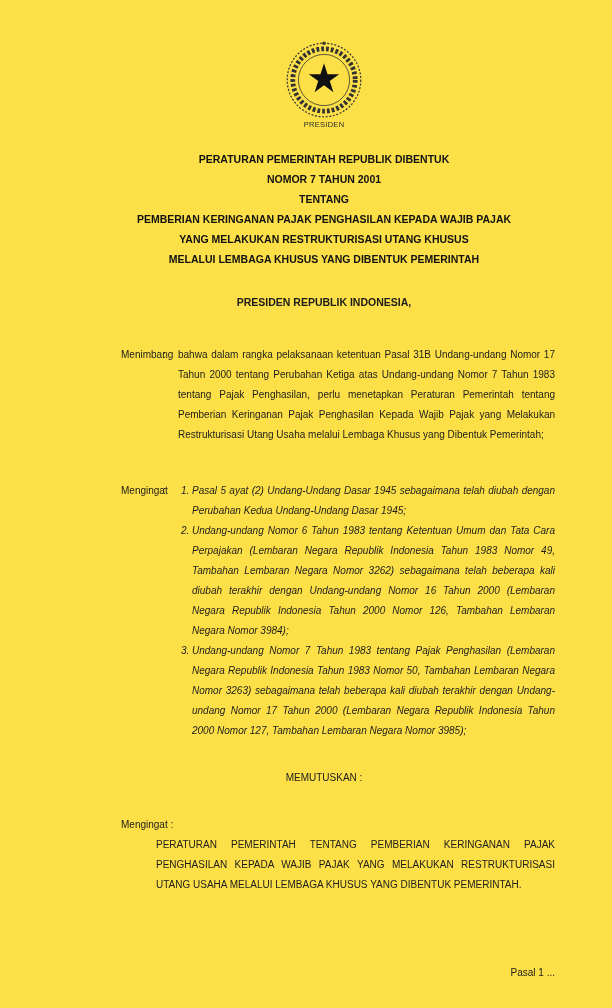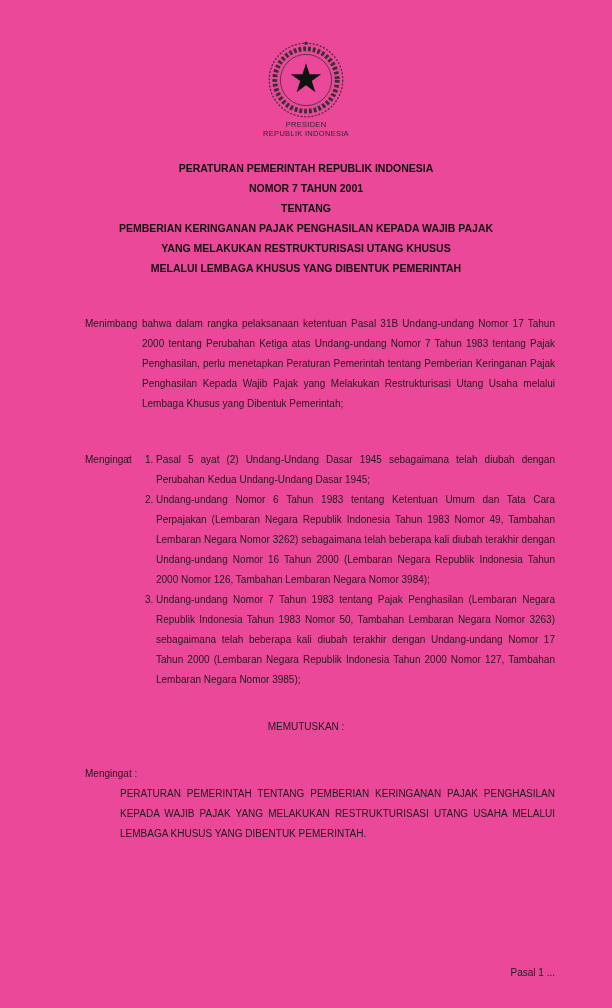--- a/index.html
+++ b/index.html
@@ -1,25 +1,26 @@
 <!DOCTYPE html>
 <html><head>
 <meta charset="utf-8">
 <style>
   * { margin: 0; padding: 0; box-sizing: border-box; }
   html, body { background: #ffffff; }
   .page {
     width: 612px;
     height: 1008px;
     margin: 0 auto;
-    background: #ec4899;
+    background: #fde047;
     font-family: "Liberation Sans", sans-serif;
     color: #1c1c1c;
     position: relative;
     overflow: hidden;
+    padding-left: 36px;
   }
   .masthead { text-align: center; padding-top: 40px; }
   .emblem { width: 80px; height: 80px; margin: 0 auto; }
   .emblem svg { display: block; }
   .masthead-line { font-size: 7.5px; line-height: 9px; color: #2a2a2a; letter-spacing: 0.3px; }
   .title-block {
     text-align: center;
     margin-top: 20px;
     font-weight: bold;
     font-size: 10.5px;
@@ -37,21 +38,21 @@
     display: flex;
     margin: 0 57px 0 85px;
     font-size: 10px;
     line-height: 20px;
   }
   .clause-label { width: 42px; flex: none; }
   .clause-colon { width: 15px; flex: none; }
   .clause-body { flex: 1; text-align: justify; }
   .clause-menimbang { margin-top: 36px; }
   .clause-mengingat { margin-top: 36px; }
-  .mengingat-list { margin: 0; padding-left: 14px; list-style: decimal; }
+  .mengingat-list { margin: 0; padding-left: 14px; list-style: decimal; font-style: italic; }
   .mengingat-list li { text-align: justify; }
   .memutuskan {
     text-align: center;
     font-size: 10px;
     margin-top: 30px;
     line-height: 14px;
   }
   .menetapkan-label {
     margin: 30px 57px 0 85px;
     font-size: 10px;
@@ -80,32 +81,32 @@
     <div class="emblem">
       <svg width="80" height="80" viewBox="0 0 100 100" aria-hidden="true">
         <circle cx="50" cy="50" r="46" fill="none" stroke="#333333" stroke-width="1.5" stroke-dasharray="2.5 2"></circle>
         <circle cx="50" cy="50" r="39" fill="none" stroke="#333333" stroke-width="6" stroke-dasharray="3.5 2.5"></circle>
         <circle cx="50" cy="50" r="32" fill="none" stroke="#333333" stroke-width="1"></circle>
         <circle cx="50" cy="4" r="2.2" fill="#333333"></circle>
         <path d="M50 29 L54.47 42.85 L69.02 42.82 L57.23 51.35 L61.76 65.18 L50 56.6 L38.24 65.18 L42.77 51.35 L30.98 42.82 L45.53 42.85 Z" fill="#111111"></path>
       </svg>
     </div>
     <div class="masthead-line">PRESIDEN</div>
-    <div class="masthead-line">REPUBLIK INDONESIA</div>
   </header>
 
   <section class="title-block">
-    <div>PERATURAN PEMERINTAH REPUBLIK INDONESIA</div>
+    <div>PERATURAN PEMERINTAH REPUBLIK DIBENTUK</div>
     <div>NOMOR 7 TAHUN 2001</div>
     <div>TENTANG</div>
     <div>PEMBERIAN KERINGANAN PAJAK PENGHASILAN KEPADA WAJIB PAJAK</div>
     <div>YANG MELAKUKAN RESTRUKTURISASI UTANG KHUSUS</div>
     <div>MELALUI LEMBAGA KHUSUS YANG DIBENTUK PEMERINTAH</div>
   </section>
 
+  <div class="salutation">PRESIDEN REPUBLIK INDONESIA,</div>
 
   <section class="clause clause-menimbang">
     <div class="clause-label">Menimbang</div>
     <div class="clause-colon">:</div>
     <div class="clause-body">bahwa dalam rangka pelaksanaan ketentuan Pasal 31B Undang-undang Nomor 17 Tahun 2000 tentang Perubahan Ketiga atas Undang-undang Nomor 7 Tahun 1983 tentang Pajak Penghasilan, perlu menetapkan Peraturan Pemerintah tentang Pemberian Keringanan Pajak Penghasilan Kepada Wajib Pajak yang Melakukan Restrukturisasi Utang Usaha melalui Lembaga Khusus yang Dibentuk Pemerintah;</div>
   </section>
 
   <section class="clause clause-mengingat">
     <div class="clause-label">Mengingat</div>
     <div class="clause-colon">:</div>

